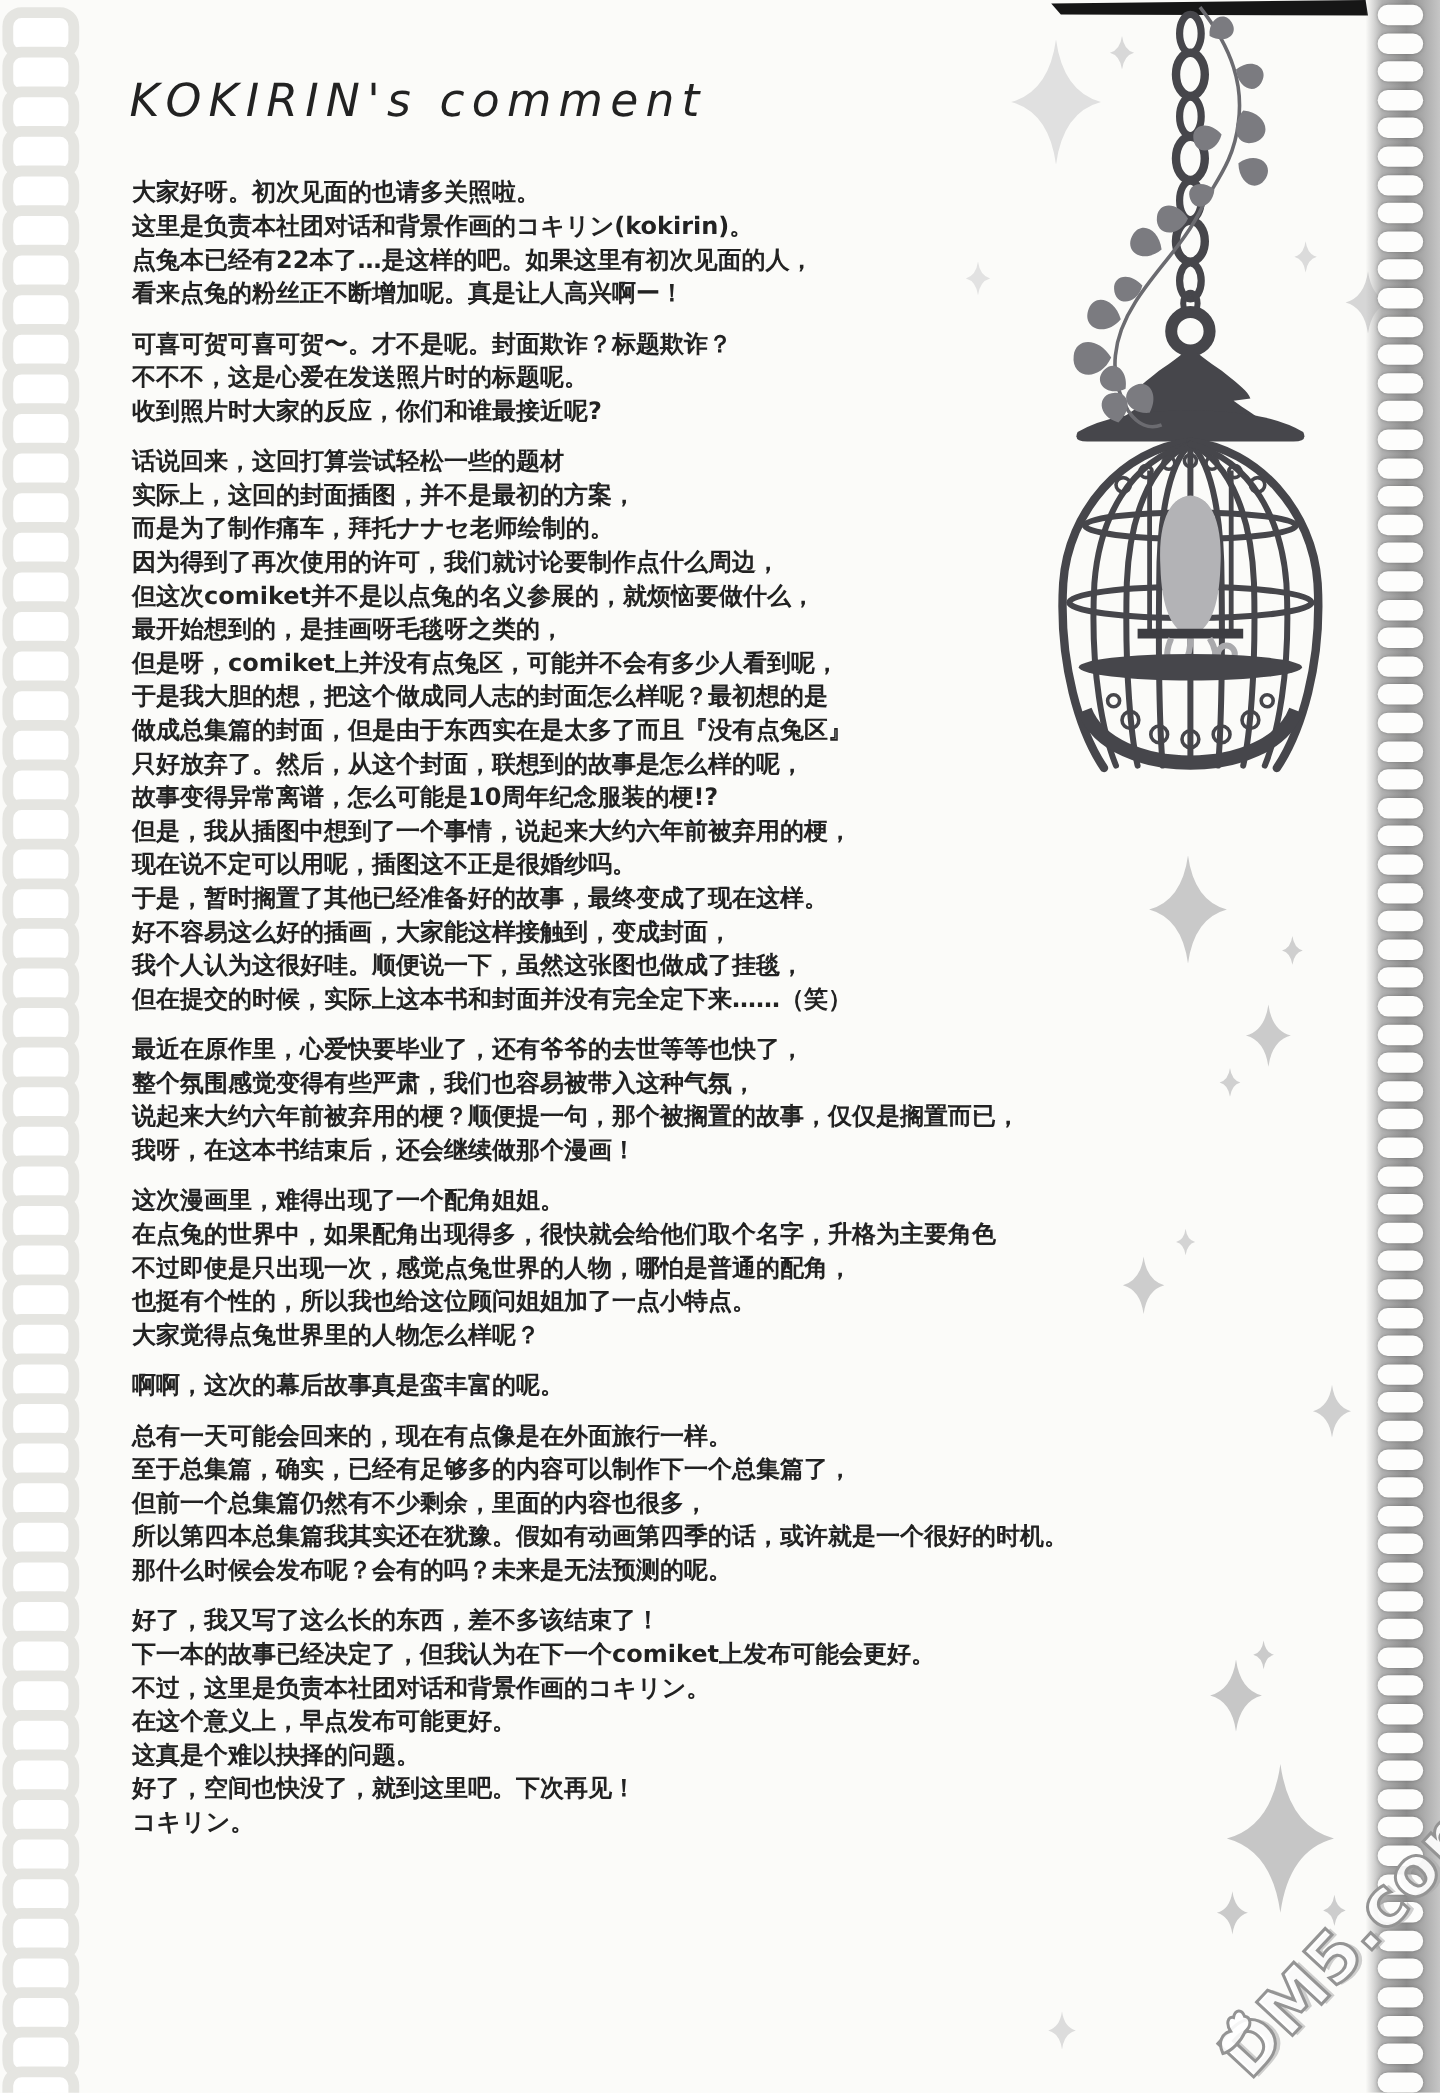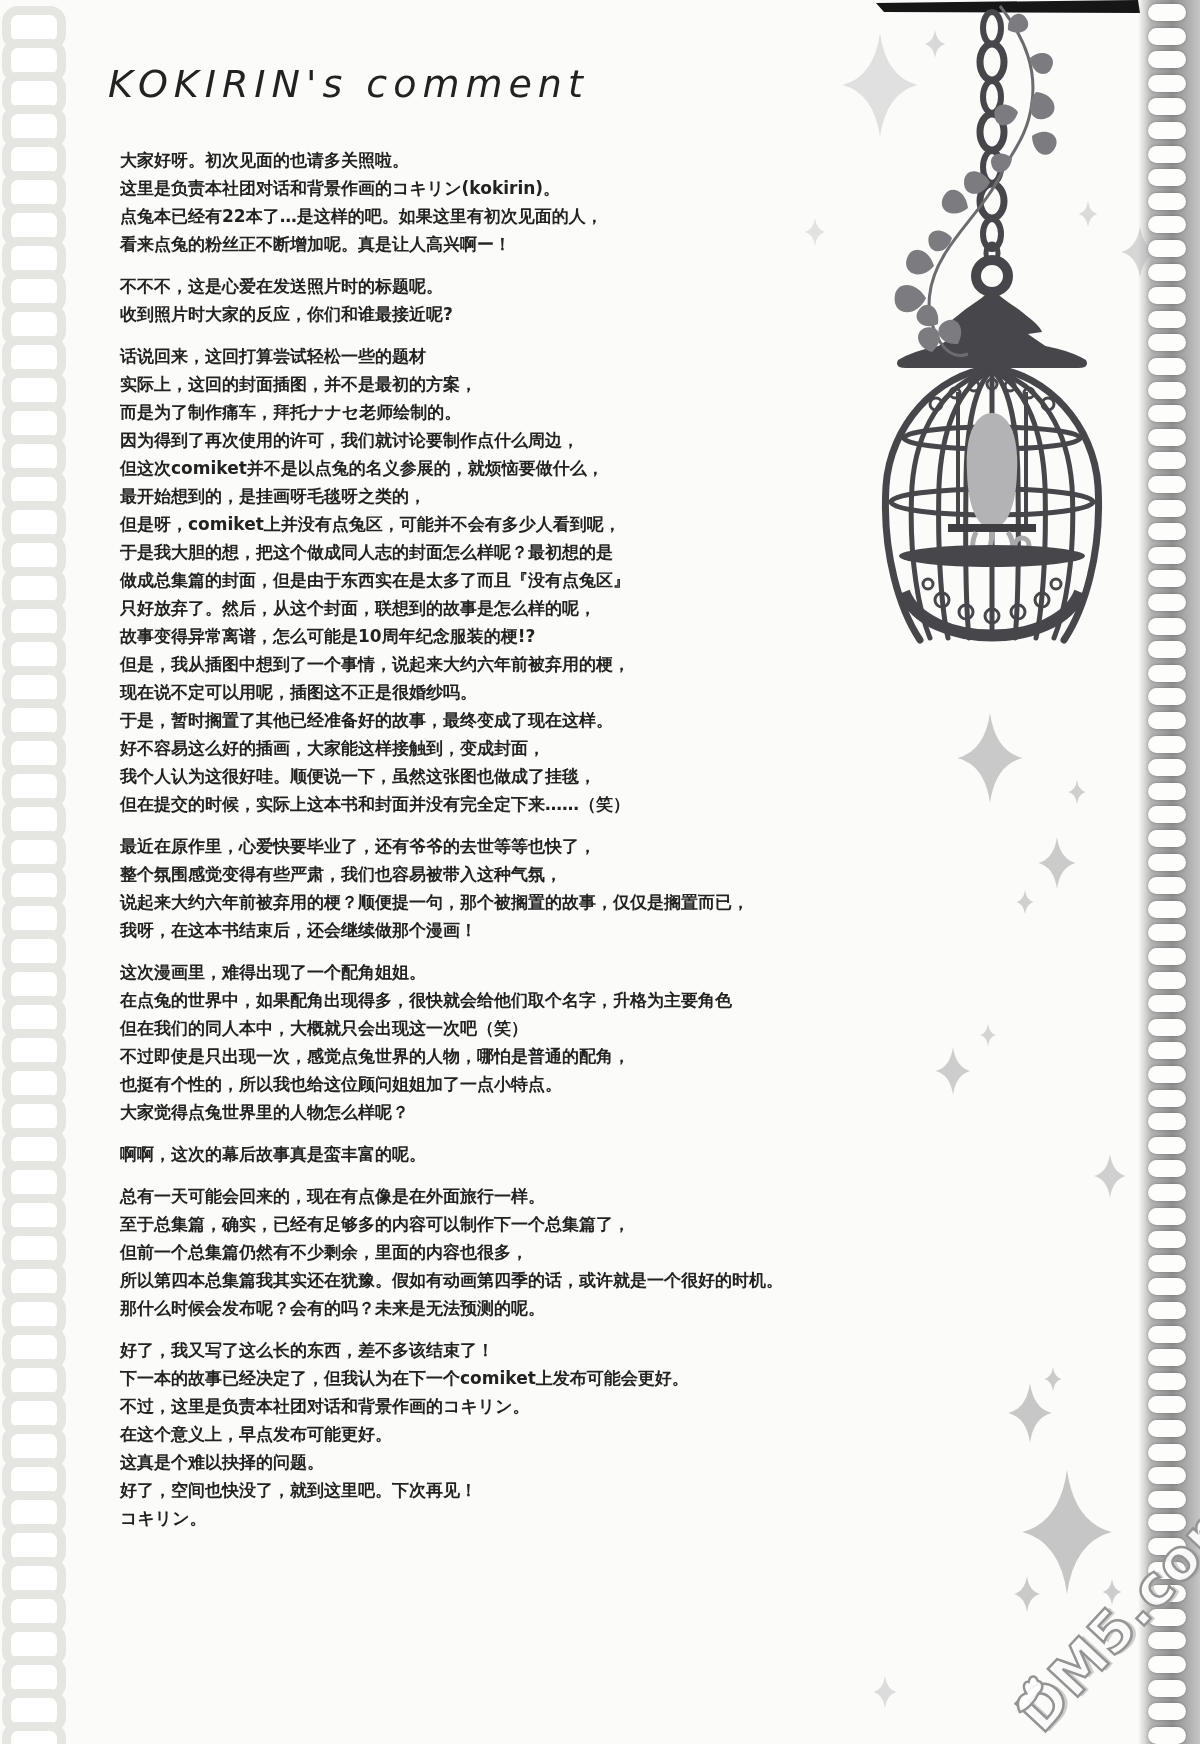--- a/index.html
+++ b/index.html
@@ -27,22 +27,22 @@
     background:#fdfdfc;box-shadow:0 0 3px rgba(90,90,90,.55);
   }
 
   .title{
     position:absolute;left:108px;top:62px;z-index:3;margin:0;
     font-size:38px;font-weight:500;font-style:italic;letter-spacing:6px;
     color:var(--text,#222);
   }
 
   .comment{
-    position:absolute;left:120px;top:146px;width:1020px;z-index:3;
-    font-size:17px;line-height:28px;font-weight:700;color:var(--text,#222);
+    position:absolute;left:110px;top:146px;width:1020px;z-index:3;
+    font-size:20px;line-height:28px;font-weight:700;color:var(--text,#222);
   }
   .para{margin:0 0 14px 0;}
   .cline{white-space:pre;}
 
   .cage-svg{position:absolute;left:840px;top:0;width:320px;height:680px;z-index:2;}
   .sparkle-svg{position:absolute;left:0;top:0;width:1200px;height:1744px;z-index:2;pointer-events:none;}
 
   .watermark{
     position:absolute;left:980px;top:1580px;z-index:5;
     transform:rotate(-47deg);transform-origin:center;
@@ -230,20 +230,21 @@
   <h1 class="title">KOKIRIN's comment</h1>
 
   <div class="comment" id="comment">
       <div class="para">
         <div class="cline">大家好呀。初次见面的也请多关照啦。</div>
         <div class="cline">这里是负责本社团对话和背景作画的コキリン(kokirin)。</div>
         <div class="cline">点兔本已经有22本了…是这样的吧。如果这里有初次见面的人，</div>
         <div class="cline">看来点兔的粉丝正不断增加呢。真是让人高兴啊ー！</div>
       </div>
       <div class="para">
+        <div class="cline">可喜可贺可喜可贺〜。才不是呢。封面欺诈？标题欺诈？</div>
         <div class="cline">不不不，这是心爱在发送照片时的标题呢。</div>
         <div class="cline">收到照片时大家的反应，你们和谁最接近呢?</div>
       </div>
       <div class="para">
         <div class="cline">话说回来，这回打算尝试轻松一些的题材</div>
         <div class="cline">实际上，这回的封面插图，并不是最初的方案，</div>
         <div class="cline">而是为了制作痛车，拜托ナナセ老师绘制的。</div>
         <div class="cline">因为得到了再次使用的许可，我们就讨论要制作点什么周边，</div>
         <div class="cline">但这次comiket并不是以点兔的名义参展的，就烦恼要做什么，</div>
         <div class="cline">最开始想到的，是挂画呀毛毯呀之类的，</div>
@@ -261,21 +262,20 @@
       </div>
       <div class="para">
         <div class="cline">最近在原作里，心爱快要毕业了，还有爷爷的去世等等也快了，</div>
         <div class="cline">整个氛围感觉变得有些严肃，我们也容易被带入这种气氛，</div>
         <div class="cline">说起来大约六年前被弃用的梗？顺便提一句，那个被搁置的故事，仅仅是搁置而已，</div>
         <div class="cline">我呀，在这本书结束后，还会继续做那个漫画！</div>
       </div>
       <div class="para">
         <div class="cline">这次漫画里，难得出现了一个配角姐姐。</div>
         <div class="cline">在点兔的世界中，如果配角出现得多，很快就会给他们取个名字，升格为主要角色</div>
-        <div class="cline">但在我们的同人本中，大概就只会出现这一次吧（笑）</div>
         <div class="cline">不过即使是只出现一次，感觉点兔世界的人物，哪怕是普通的配角，</div>
         <div class="cline">也挺有个性的，所以我也给这位顾问姐姐加了一点小特点。</div>
         <div class="cline">大家觉得点兔世界里的人物怎么样呢？</div>
       </div>
       <div class="para">
         <div class="cline">啊啊，这次的幕后故事真是蛮丰富的呢。</div>
       </div>
       <div class="para">
         <div class="cline">总有一天可能会回来的，现在有点像是在外面旅行一样。</div>
         <div class="cline">至于总集篇，确实，已经有足够多的内容可以制作下一个总集篇了，</div>

